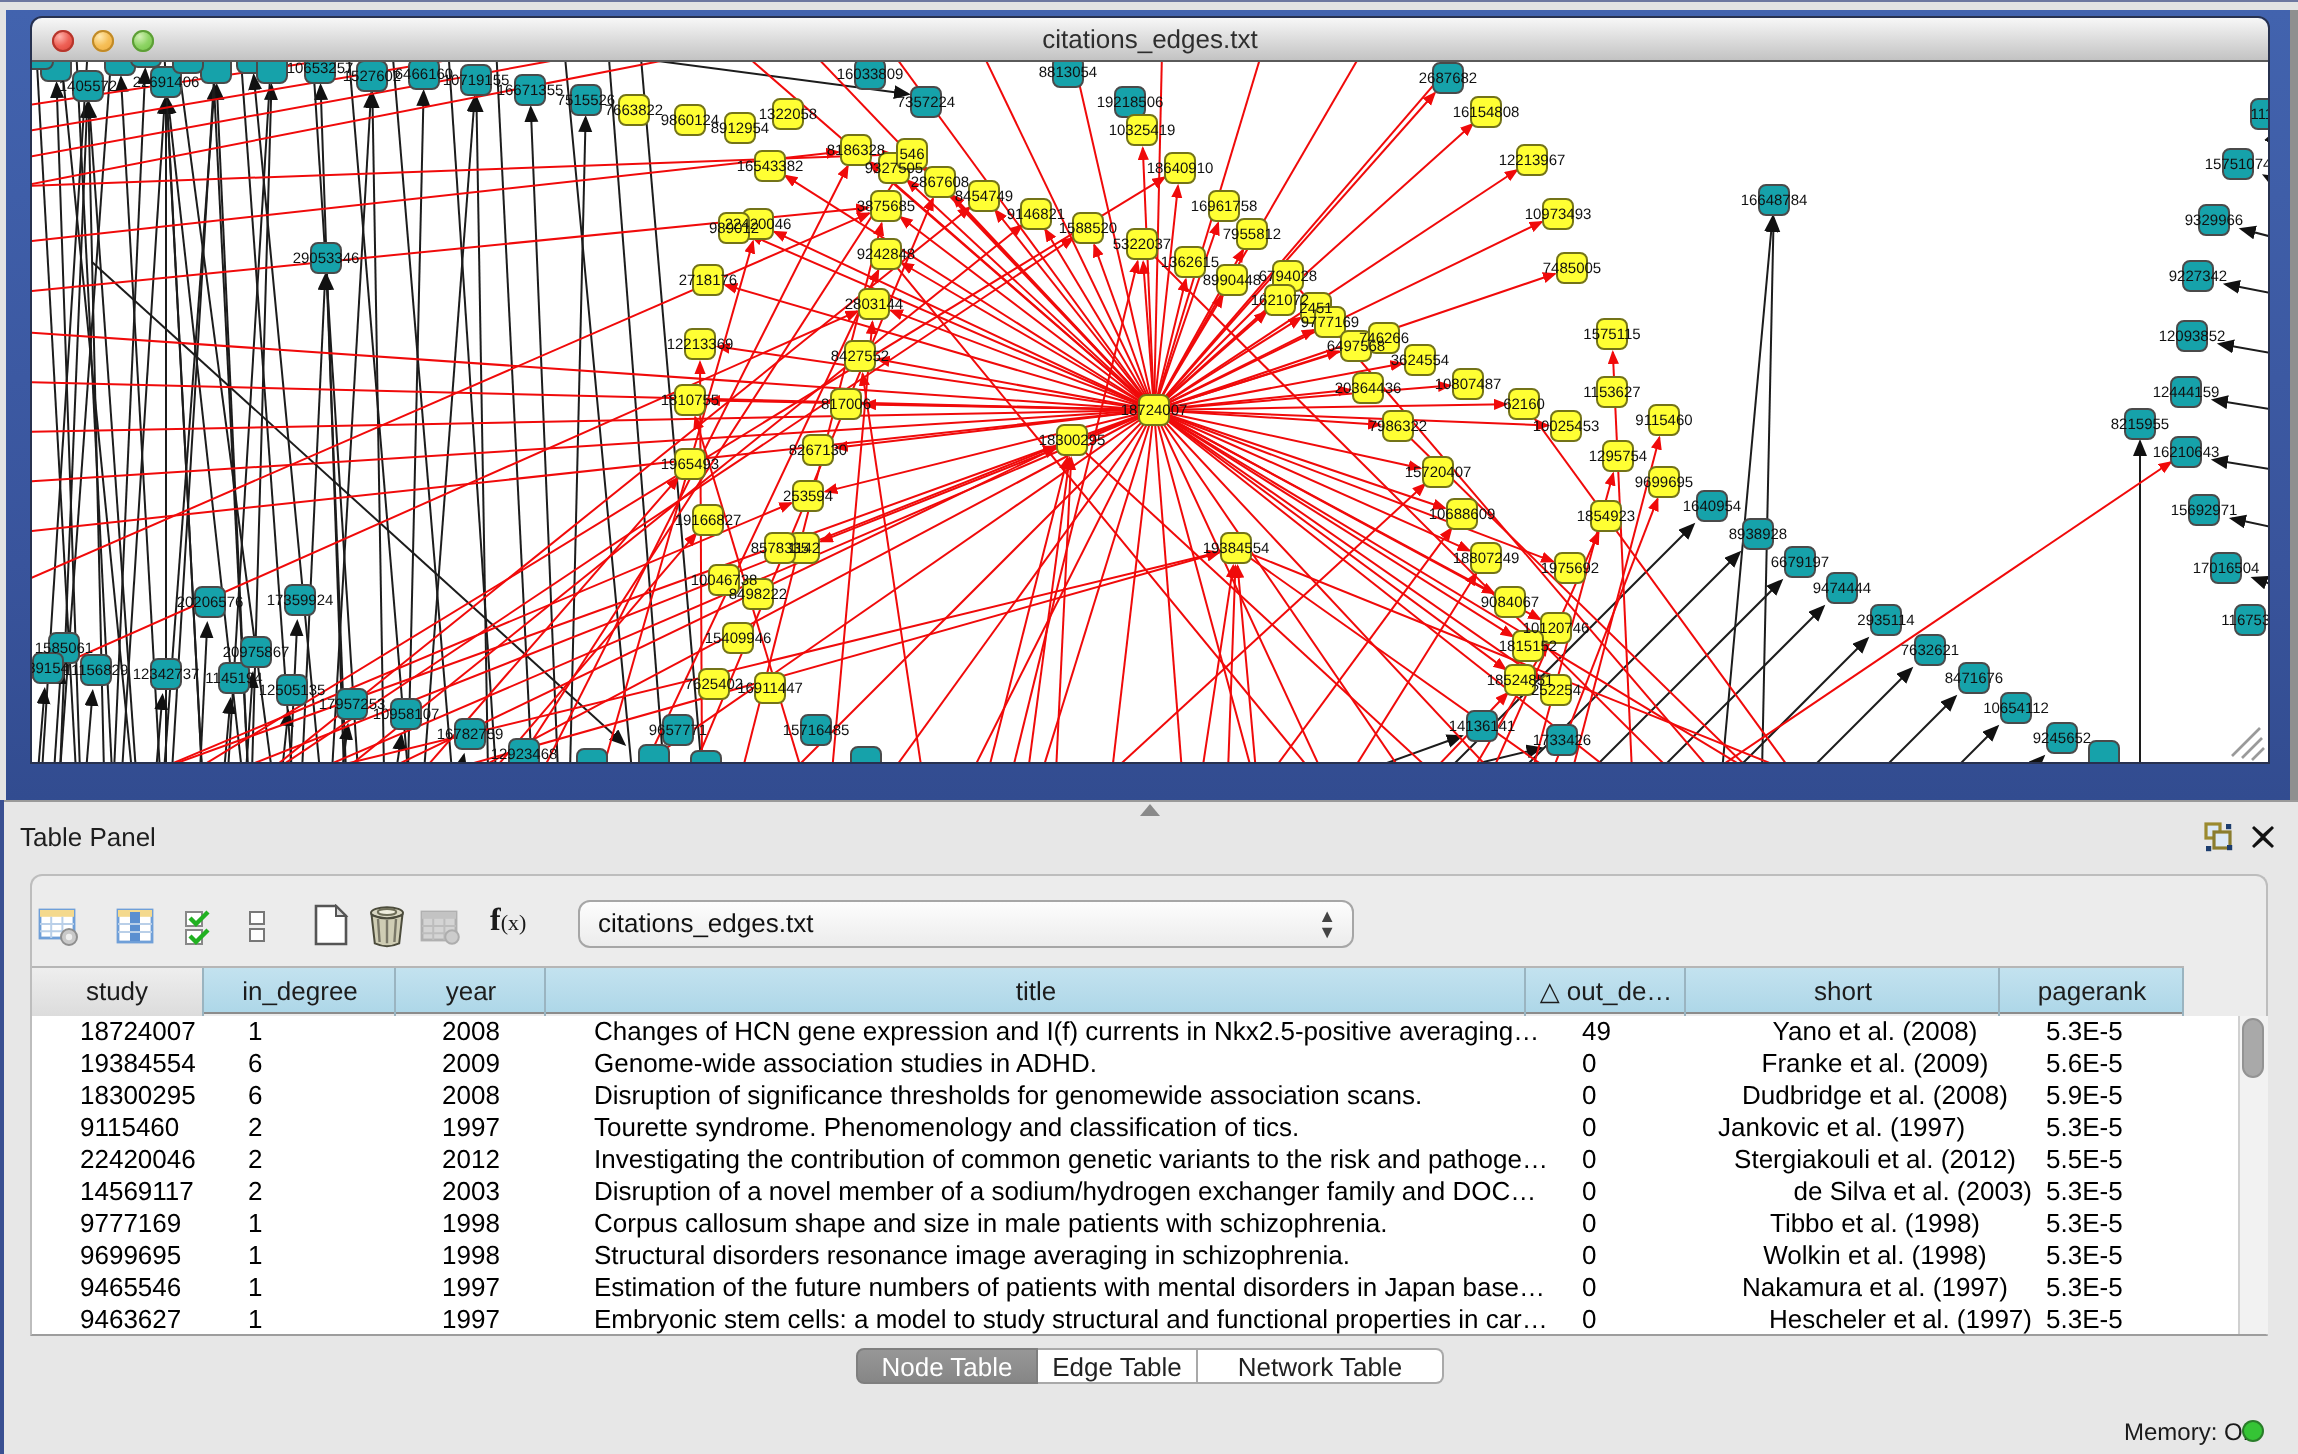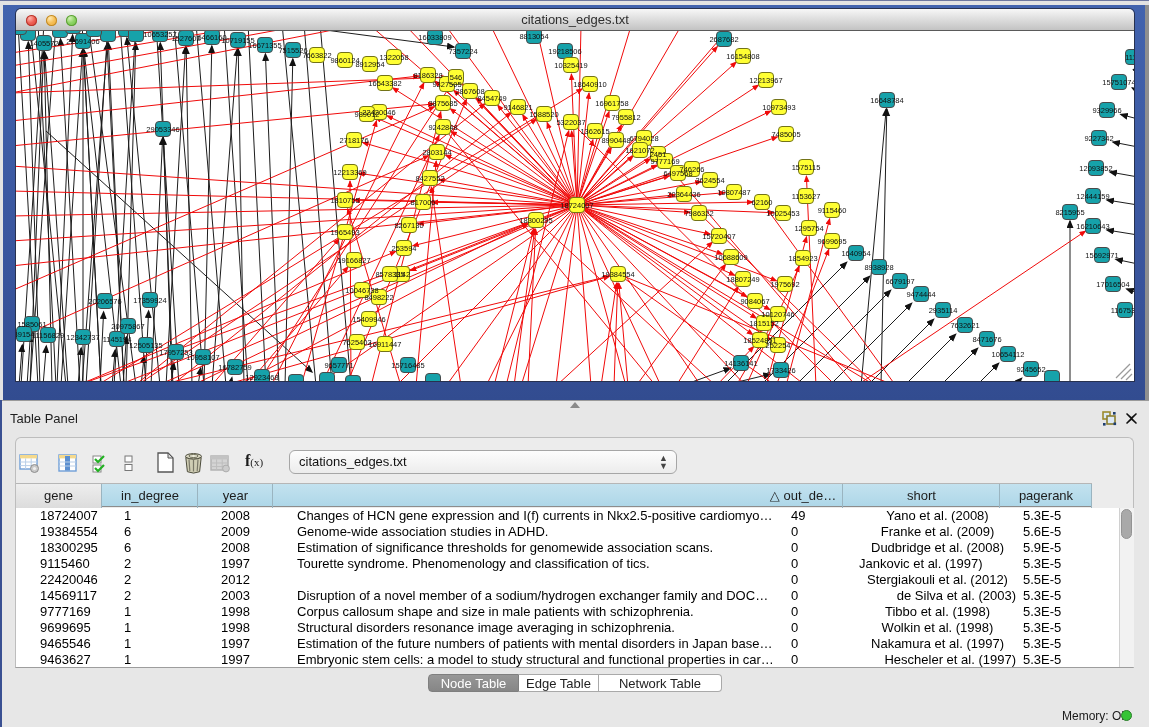--- a/index.html
+++ b/index.html
@@ -620,68 +620,70 @@
     </svg>
     <svg class="ticon" style="left:210px;top:455px" width="21" height="18" viewBox="0 0 21 18">
       <rect x="1" y="1" width="17" height="14" fill="#d4d4d4" stroke="#b0b0b0" stroke-width="1.4"></rect>
       <rect x="1" y="1" width="17" height="3.4" fill="#c3c3c3"></rect>
       <path d="M1 8 h17 M1 11.6 h17 M6.6 4.4 v10.6 M12.2 4.4 v10.6" stroke="#bdbdbd"></path>
       <circle cx="16" cy="13.5" r="3.4" fill="#cccccc" stroke="#adadad"></circle>
     </svg>
     <div class="ticon" style="left:245px;top:452px;font-family:'Liberation Serif',serif;font-weight:bold;font-size:16px;color:#1a1a1a">f<span style="font-size:11px;font-weight:normal">(x)</span></div>
 <div id="combo">citations_edges.txt<span class="ud">▲<br>▼</span></div>
 <div id="thead">
-  <span class="h hg" style="left:0;width:86px">gene</span>
+  <span class="h hg" style="left:0;width:86px">study</span>
   <span class="h" style="left:87px;width:95px">in_degree</span>
   <span class="h" style="left:183px;width:74px">year</span>
+  <span class="h" style="left:258px;width:489px">title</span>
   <span class="h" style="left:748px;width:79px">△ out_de…</span>
   <span class="h" style="left:828px;width:156px">short</span>
   <span class="h" style="left:985px;width:91px">pagerank</span>
 </div>
 <div id="tbody">
       <div class="tr" style="top:0px">
         <span style="left:24px">18724007</span>
         <span style="left:108px">1</span>
         <span style="left:205px">2008</span>
-        <span style="left:281px;width:478px" class="ell">Changes of HCN gene expression and I(f) currents in Nkx2.5-positive cardiomyoc…</span>
+        <span style="left:281px;width:478px" class="ell">Changes of HCN gene expression and I(f) currents in Nkx2.5-positive averaging…</span>
         <span style="left:775px">49</span>
         <span style="left:843px;width:157px;text-align:center">Yano et al. (2008)</span>
         <span style="left:1007px">5.3E-5</span>
       </div>
       <div class="tr" style="top:16px">
         <span style="left:24px">19384554</span>
         <span style="left:108px">6</span>
         <span style="left:205px">2009</span>
         <span style="left:281px;width:478px" class="ell">Genome-wide association studies in ADHD.</span>
         <span style="left:775px">0</span>
         <span style="left:843px;width:157px;text-align:center">Franke et al. (2009)</span>
         <span style="left:1007px">5.6E-5</span>
       </div>
       <div class="tr" style="top:32px">
         <span style="left:24px">18300295</span>
         <span style="left:108px">6</span>
         <span style="left:205px">2008</span>
-        <span style="left:281px;width:478px" class="ell">Estimation of significance thresholds for genomewide association scans.</span>
+        <span style="left:281px;width:478px" class="ell">Disruption of significance thresholds for genomewide association scans.</span>
         <span style="left:775px">0</span>
         <span style="left:843px;width:157px;text-align:center">Dudbridge et al. (2008)</span>
         <span style="left:1007px">5.9E-5</span>
       </div>
       <div class="tr" style="top:48px">
         <span style="left:24px">9115460</span>
         <span style="left:108px">2</span>
         <span style="left:205px">1997</span>
         <span style="left:281px;width:478px" class="ell">Tourette syndrome. Phenomenology and classification of tics.</span>
         <span style="left:775px">0</span>
         <span style="left:843px;width:157px;text-align:left">Jankovic et al. (1997)</span>
         <span style="left:1007px">5.3E-5</span>
       </div>
       <div class="tr" style="top:64px">
         <span style="left:24px">22420046</span>
         <span style="left:108px">2</span>
         <span style="left:205px">2012</span>
+        <span style="left:281px;width:478px" class="ell">Investigating the contribution of common genetic variants to the risk and pathogen…</span>
         <span style="left:775px">0</span>
         <span style="left:843px;width:157px;text-align:center">Stergiakouli et al. (2012)</span>
         <span style="left:1007px">5.5E-5</span>
       </div>
       <div class="tr" style="top:80px">
         <span style="left:24px">14569117</span>
         <span style="left:108px">2</span>
         <span style="left:205px">2003</span>
         <span style="left:281px;width:478px" class="ell">Disruption of a novel member of a sodium/hydrogen exchanger family and DOCK…</span>
         <span style="left:775px">0</span>

